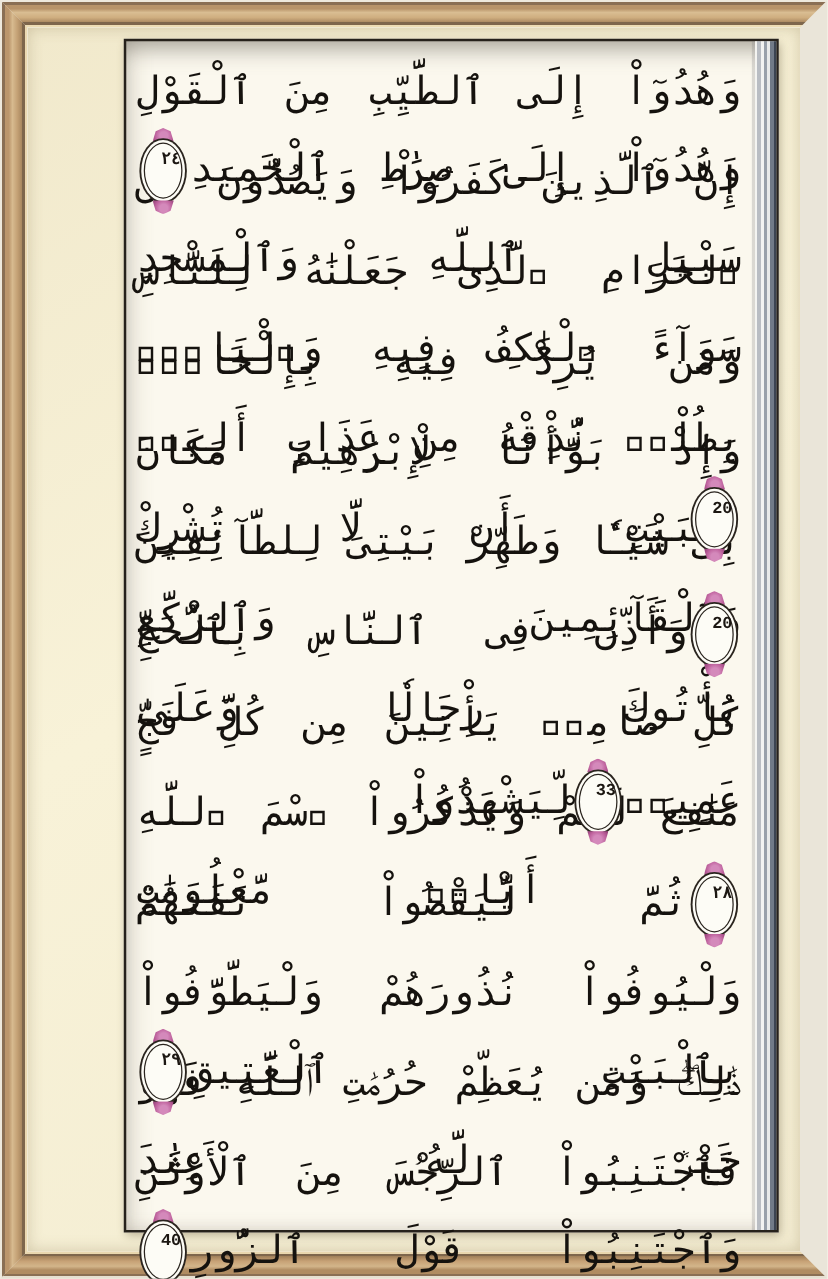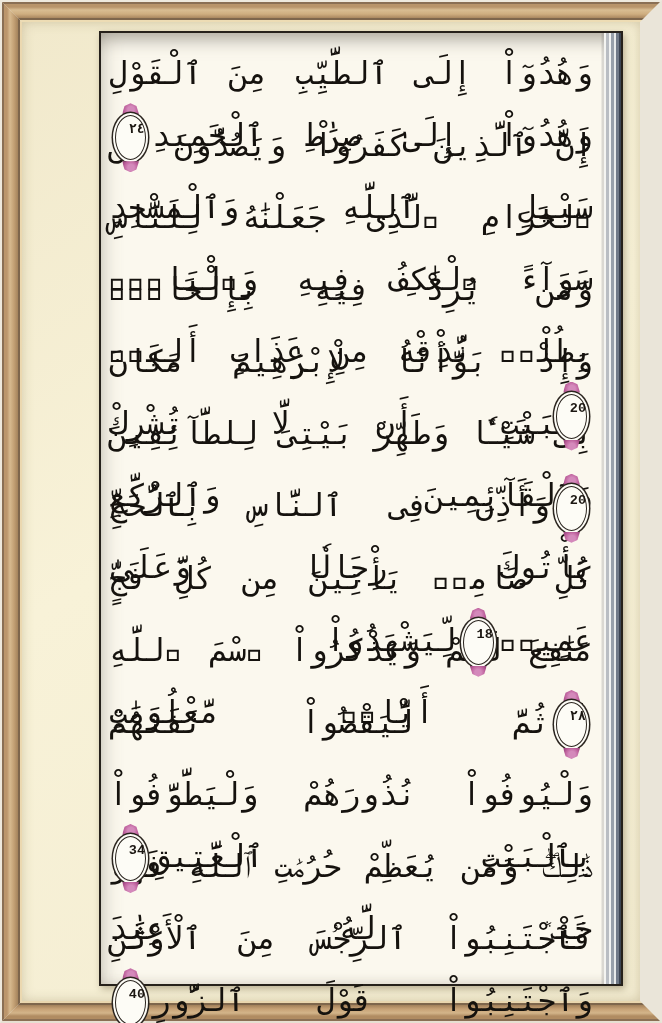--- a/index.html
+++ b/index.html
@@ -73,22 +73,22 @@
     <div class="page">
       <div class="page-stack"></div>
       <div class="text-block">
           <div class="line"><span class="seg">وَهُدُوٓاْ إِلَى ٱلطَّيِّبِ مِنَ ٱلْقَوْلِ وَهُدُوٓاْ إِلَىٰ صِرَٰطِ ٱلْحَمِيدِ</span><span class="ayah-wrap"><span class="ayah">٢٤</span></span></div>
           <div class="line"><span class="seg">إِنَّ ٱلَّذِينَ كَفَرُواْ وَيَصُدُّونَ عَن سَبِيلِ ٱللَّهِ وَٱلْمَسْجِدِ</span></div>
           <div class="line"><span class="seg">ٱلْحَرَامِ ٱلَّذِى جَعَلْنَٰهُ لِلنَّاسِ سَوَآءً ٱلْعَٰكِفُ فِيهِ وَٱلْبَادِۚ</span></div>
           <div class="line"><span class="seg">وَمَن يُرِدْ فِيهِ بِإِلْحَادِۭ بِظُلْمٖ نُّذِقْهُ مِنْ عَذَابٍ أَلِيمٖ</span><span class="ayah-wrap"><span class="ayah">20</span></span></div>
           <div class="line"><span class="seg">وَإِذْ بَوَّأْنَا لِإِبْرَٰهِيمَ مَكَانَ ٱلْبَيْتِ أَن لَّا تُشْرِكْ</span></div>
           <div class="line"><span class="seg">بِى شَيْـٔٗا وَطَهِّرْ بَيْتِىَ لِلطَّآئِفِينَ وَٱلْقَآئِمِينَ وَٱلرُّكَّعِ</span></div>
           <div class="line"><span class="ayah-wrap"><span class="ayah">20</span></span><span class="seg">وَأَذِّن فِى ٱلنَّاسِ بِٱلْحَجِّ يَأْتُوكَ رِجَالٗا وَعَلَىٰ</span></div>
-          <div class="line"><span class="seg">كُلِّ ضَامِرٖ يَأْتِينَ مِن كُلِّ فَجٍّ عَمِيقٖ</span><span class="ayah-wrap"><span class="ayah">18</span></span><span class="seg">لِّيَشْهَدُواْ</span></div>
+          <div class="line"><span class="seg">كُلِّ ضَامِرٖ يَأْتِينَ مِن كُلِّ فَجٍّ عَمِيقٖ</span><span class="ayah-wrap"><span class="ayah">33</span></span><span class="seg">لِّيَشْهَدُواْ</span></div>
           <div class="line"><span class="seg">مَنَٰفِعَ لَهُمْ وَيَذْكُرُواْ ٱسْمَ ٱللَّهِ فِىٓ أَيَّامٖ مَّعْلُومَٰتٍ</span></div>
           <div class="line"><span class="ayah-wrap"><span class="ayah">٢٨</span></span><span class="seg">ثُمَّ لْيَقْضُواْ تَفَثَهُمْ</span></div>
-          <div class="line"><span class="seg">وَلْيُوفُواْ نُذُورَهُمْ وَلْيَطَّوَّفُواْ بِٱلْبَيْتِ ٱلْعَتِيقِ</span><span class="ayah-wrap"><span class="ayah">34</span></span></div>
+          <div class="line"><span class="seg">وَلْيُوفُواْ نُذُورَهُمْ وَلْيَطَّوَّفُواْ بِٱلْبَيْتِ ٱلْعَتِيقِ</span><span class="ayah-wrap"><span class="ayah">٢٩</span></span></div>
           <div class="line"><span class="seg">ذَٰلِكَۖ وَمَن يُعَظِّمْ حُرُمَٰتِ ٱللَّهِ فَهُوَ خَيْرٞ لَّهُۥ عِندَ</span></div>
           <div class="line"><span class="seg">فَٱجْتَنِبُواْ ٱلرِّجْسَ مِنَ ٱلْأَوْثَٰنِ وَٱجْتَنِبُواْ قَوْلَ ٱلزُّورِ</span><span class="ayah-wrap"><span class="ayah">40</span></span></div>
         </div>
     </div>
   </div>
 </div>
 
 </body></html>

